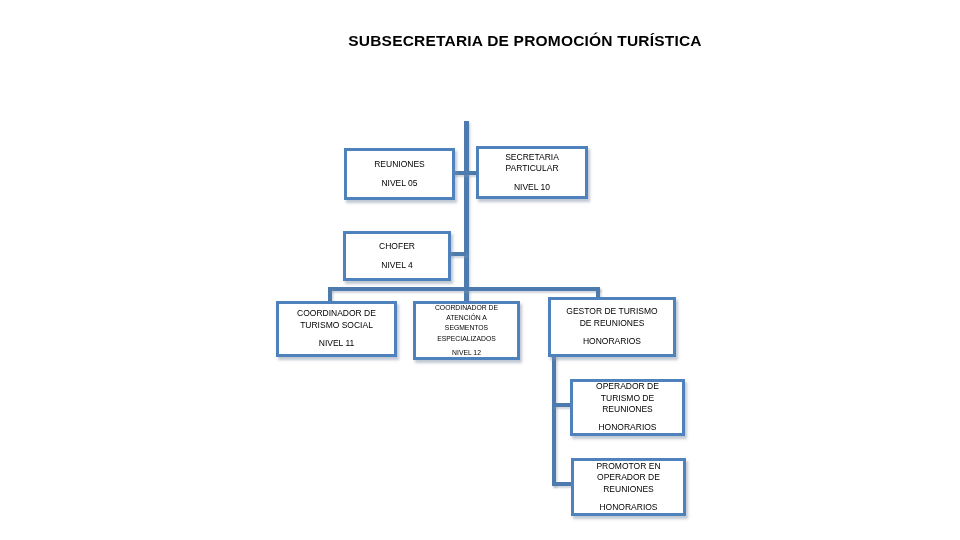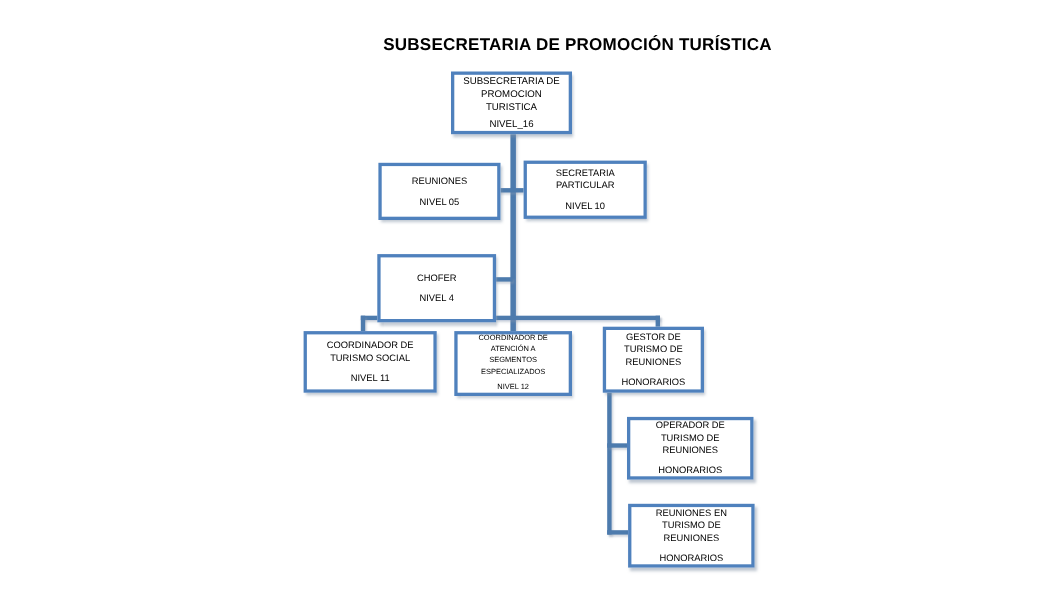--- a/index.html
+++ b/index.html
@@ -28,25 +28,25 @@
     text-align:center;color:var(--text,#000);
     font-size:8.5px;line-height:1.35;
     box-shadow:2px 3px 2.5px rgba(130,145,165,.5);
   }
   .node .lvl{margin-top:7px;}
 
   .n0{left:410px;top:65px;width:110px;height:57px;padding:0 8px;font-size:8.8px;}
   .n0 .lvl{margin-top:3px;}
   .n1{left:344px;top:148px;width:111px;height:52px;}
   .n2{left:476px;top:146px;width:112px;height:53px;padding:3px 14px;}
-  .n3{left:343px;top:231px;width:108px;height:62px;}
+  .n3{left:343px;top:231px;width:108px;height:50px;}
   .n4{left:276px;top:301px;width:121px;height:56px;padding:0 8px;}
   .n5{left:413px;top:301px;width:107px;height:59px;padding:0 9px;font-size:6.8px;line-height:1.5;}
   .n5 .lvl{margin-top:4px;}
-  .n6{left:548px;top:297px;width:92px;height:60px;padding:0 14px;}
+  .n6{left:548px;top:297px;width:128px;height:60px;padding:0 14px;}
   .n7{left:570px;top:379px;width:115px;height:57px;padding:0 18px;}
   .n8{left:571px;top:458px;width:115px;height:58px;padding:0 18px;}
 
   
   .c-main-v{left:464px;top:121px;width:5px;height:181px;}
   .c-sec-h{left:452px;top:171px;width:26px;height:4px;}
   .c-chofer-h{left:448px;top:252px;width:18px;height:4px;}
   .c-distrib-h{left:328px;top:287px;width:272px;height:4px;}
   .c-drop-left{left:328px;top:287px;width:4px;height:16px;}
   .c-drop-right{left:596px;top:287px;width:4px;height:12px;}
@@ -64,24 +64,20 @@
   <div class="line c-main-v"></div>
   <div class="line c-sec-h"></div>
   <div class="line c-chofer-h"></div>
   <div class="line c-distrib-h"></div>
   <div class="line c-drop-left"></div>
   <div class="line c-drop-right"></div>
   <div class="line c-gestor-v"></div>
   <div class="line c-operador-h"></div>
   <div class="line c-promotor-h"></div>
 
-  <div class="node n0">
-    <span class="name">SUBSECRETARIA DE PROMOCION TURISTICA</span>
-    <span class="lvl">NIVEL_16</span>
-  </div>
 
   <div class="node n1">
     <span class="name">REUNIONES</span>
     <span class="lvl">NIVEL 05</span>
   </div>
 
   <div class="node n2">
     <span class="name">SECRETARIA PARTICULAR</span>
     <span class="lvl">NIVEL 10</span>
   </div>
@@ -105,17 +101,17 @@
     <span class="name">GESTOR DE TURISMO DE REUNIONES</span>
     <span class="lvl">HONORARIOS</span>
   </div>
 
   <div class="node n7">
     <span class="name">OPERADOR DE TURISMO DE REUNIONES</span>
     <span class="lvl">HONORARIOS</span>
   </div>
 
   <div class="node n8">
-    <span class="name">REUNIONES EN TURISMO DE REUNIONES</span>
+    <span class="name">PROMOTOR EN OPERADOR DE REUNIONES</span>
     <span class="lvl">HONORARIOS</span>
   </div>
 
 </div>
 
 </body></html>

